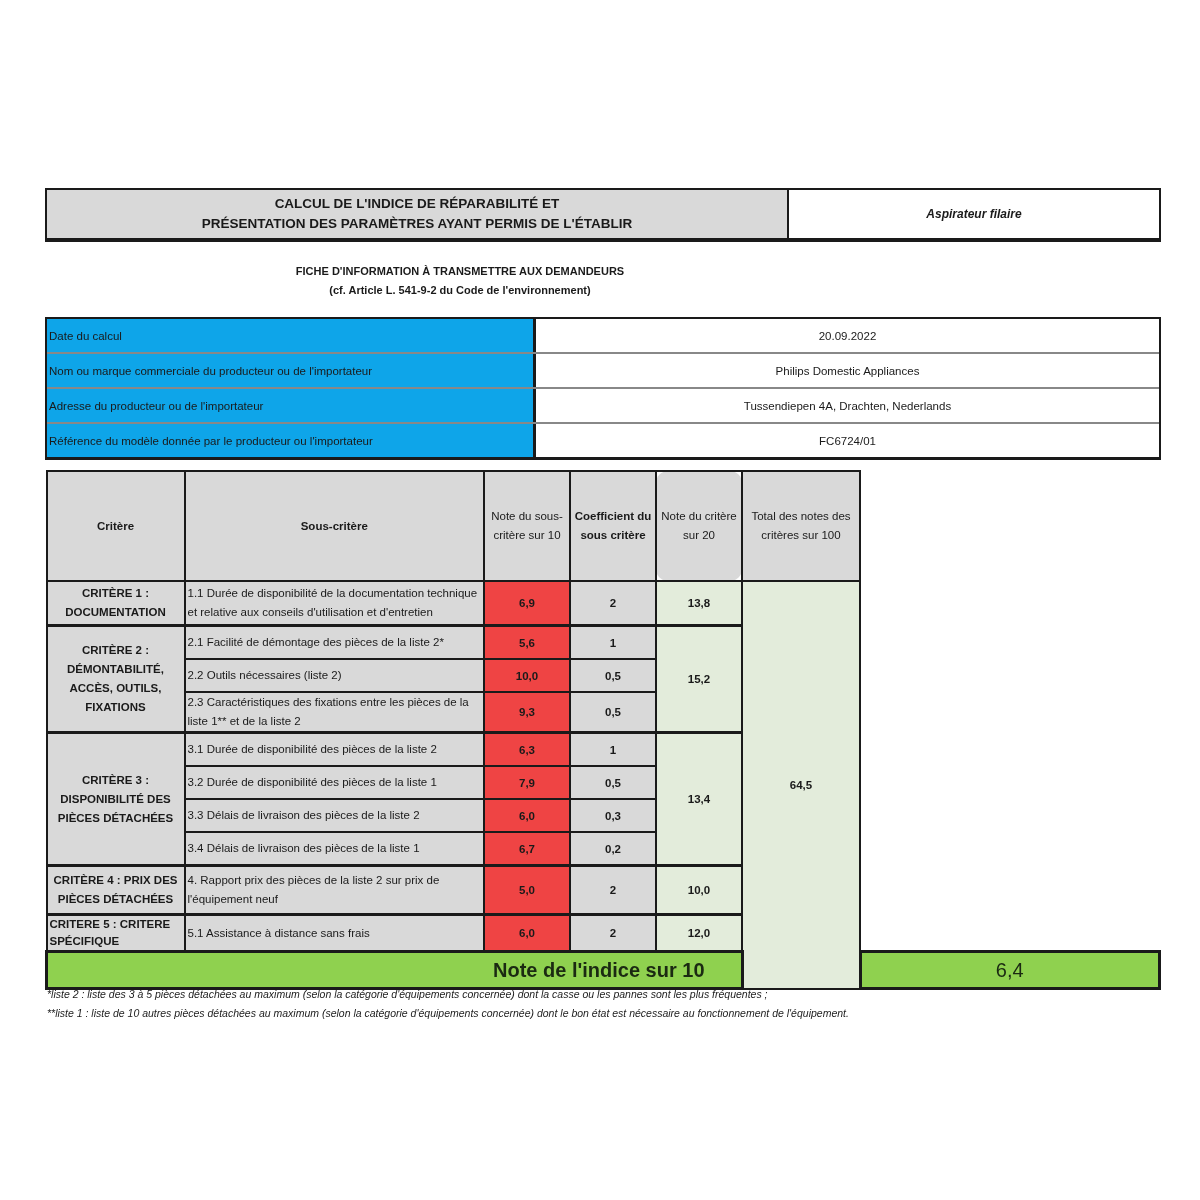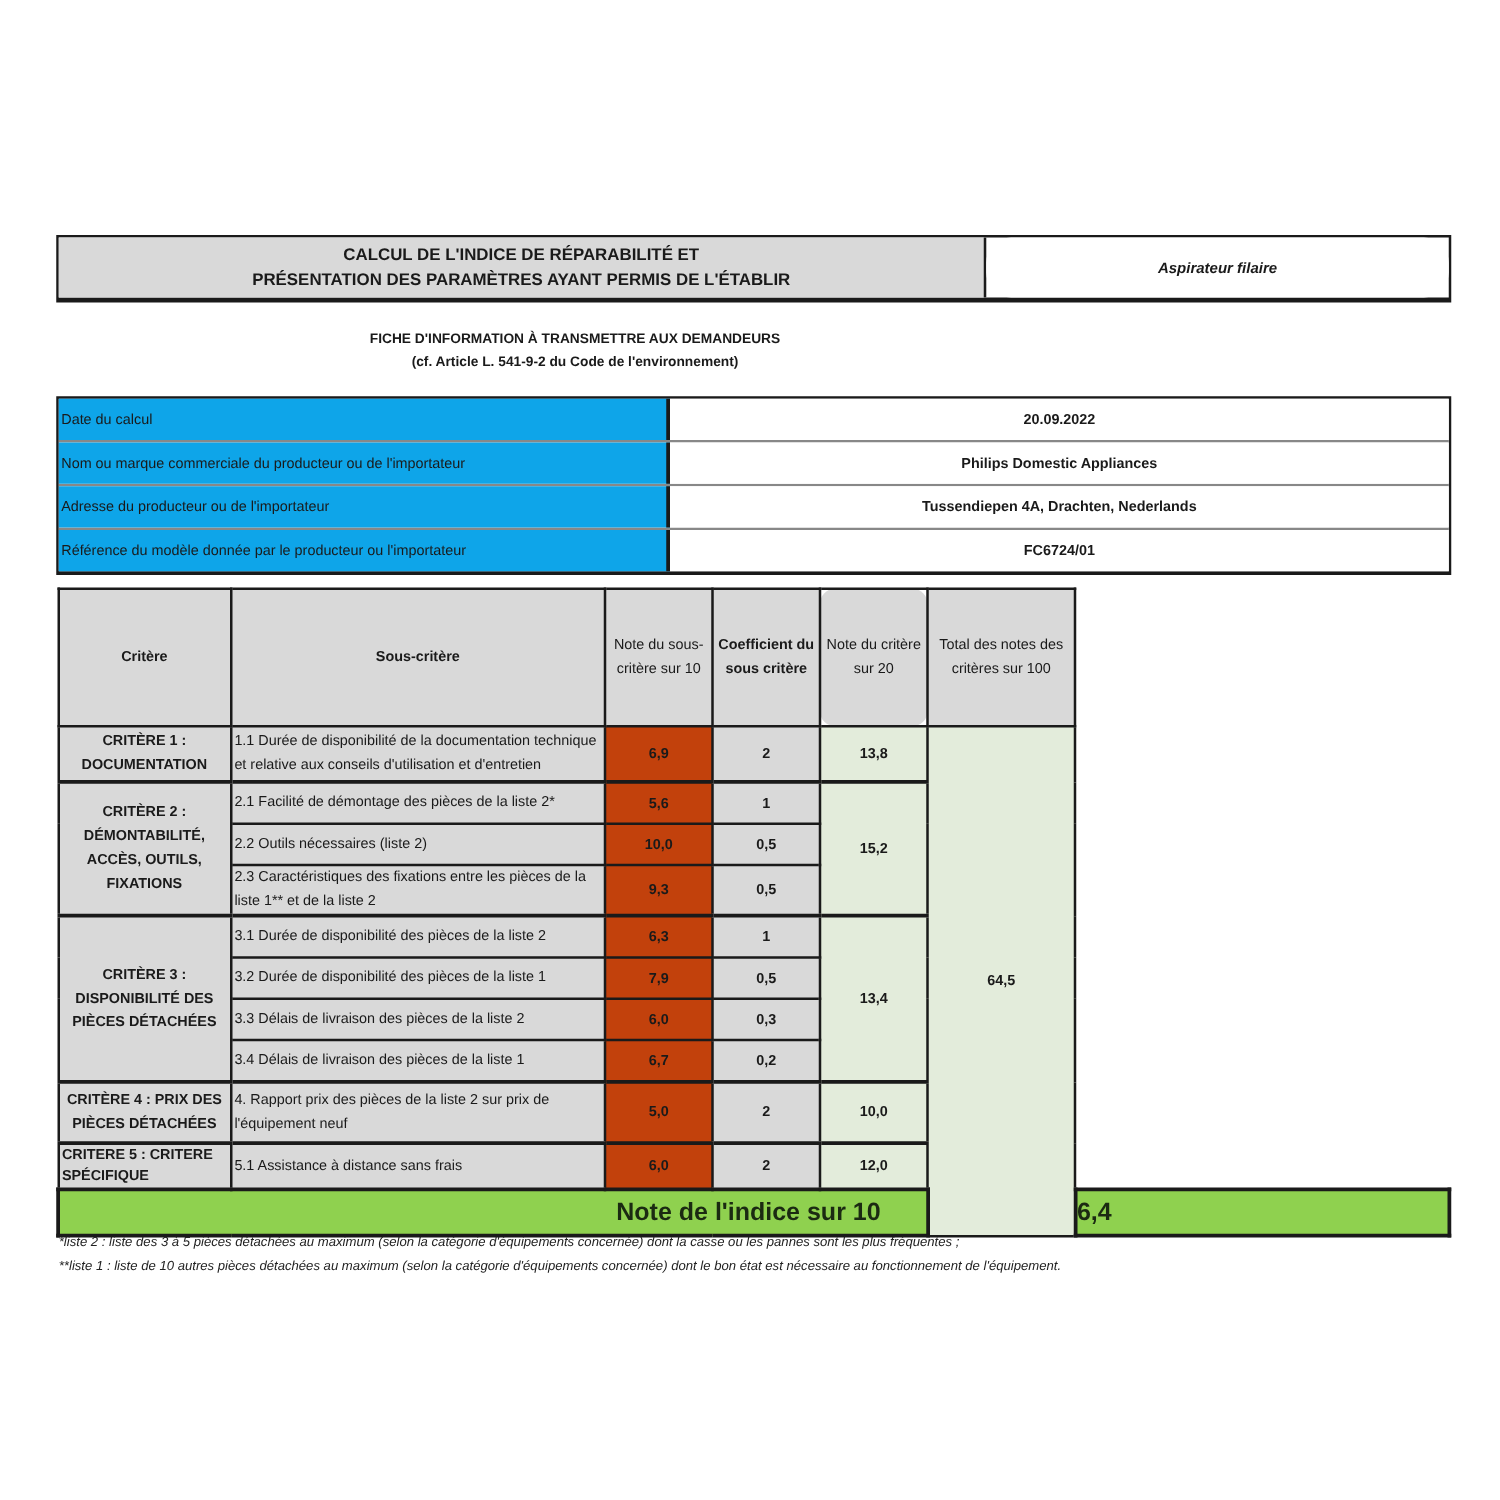--- a/index.html
+++ b/index.html
@@ -10,40 +10,40 @@
     .hdr-left { width: 740px; background: #d9d9d9; border-right: 2px solid #1a1a1a; display: flex; flex-direction: column; align-items: center; justify-content: center; font-weight: bold; font-size: 13.5px; line-height: 20px; }
     .hdr-right { flex: 1; display: flex; align-items: center; justify-content: center; font-style: italic; font-weight: bold; font-size: 12px; background: #fff; border-radius: 20px; }
 
     .fiche { position: absolute; left: 170px; top: 262px; width: 580px; text-align: center; font-weight: bold; font-size: 11px; line-height: 19px; }
 
     
     .info { position: absolute; left: 45px; top: 317px; width: 1116px; border: 2px solid #1a1a1a; border-bottom: 3px solid #1a1a1a; box-sizing: border-box; }
     .info-row { display: flex; height: 33px; border-bottom: 2px solid #888; }
     .info-row:last-child { border-bottom: none; }
     .info-label { width: 484px; background: #0ea5e9; border-right: 3px solid #1a1a1a; font-size: 11.5px; display: flex; align-items: center; padding-left: 2px; }
-    .info-value { flex: 1; display: flex; align-items: center; justify-content: center; font-weight: bold; font-size: 11.5px; background: #fff; }
+    .info-value { flex: 1; display: flex; align-items: center; justify-content: center; font-weight: normal; font-size: 11.5px; background: #fff; }
 
     
     .main { position: absolute; left: 45px; top: 470px; width: 1116px; border-collapse: collapse; table-layout: fixed; }
     .main td, .main th { border: 2px solid #1a1a1a; font-size: 11.5px; padding: 0; }
     .main th { background: #d9d9d9; font-weight: bold; height: 108px; line-height: 19px; text-align: center; }
     .c-crit { width: 136px; background: #d9d9d9; font-weight: bold; text-align: center; line-height: 19px; font-size: 11.5px; }
     .c-sub { background: #d9d9d9; text-align: left; padding-left: 2px !important; line-height: 19px; }
-    .c-note { width: 84px; background: #c2410c; font-weight: bold; text-align: center; }
+    .c-note { width: 84px; background: #ef4444; font-weight: bold; text-align: center; }
     .c-coef { width: 84px; background: #d9d9d9; font-weight: bold; text-align: center; }
     .c-n20 { width: 84px; background: #e3ecdb; font-weight: bold; text-align: center; }
     .c-tot { width: 116px; background: #e3ecdb; font-weight: bold; text-align: center; }
     .r1 td { height: 42px; }
     .rs td { height: 31px; }
     .r4 td { height: 46px; }
     .r5 td { height: 28px; }
     .crit5 { text-align: left !important; line-height: 17px !important; padding-left: 2px !important; }
     .final td { height: 34px; background: #8fd14f; border: 3px solid #1a1a1a; }
     .final-label { text-align: right; font-size: 20px !important; font-weight: bold; padding-right: 36px !important; color: #1b2a12; }
-    .final-value { text-align: left; font-size: 20px !important; font-weight: bold; color: #1b2a12; }
+    .final-value { text-align: center; font-size: 20px !important; font-weight: normal; color: #1b2a12; }
     .thick-top td { border-top: 3px solid #1a1a1a; }
 
     .foot { position: absolute; left: 47px; top: 985px; font-style: italic; font-size: 10.5px; line-height: 19px; color: #222; }
   </style>
 </head>
 <body>
 
 <div class="hdr">
   <div class="hdr-left">
     <span>CALCUL DE L'INDICE DE RÉPARABILITÉ ET</span>

